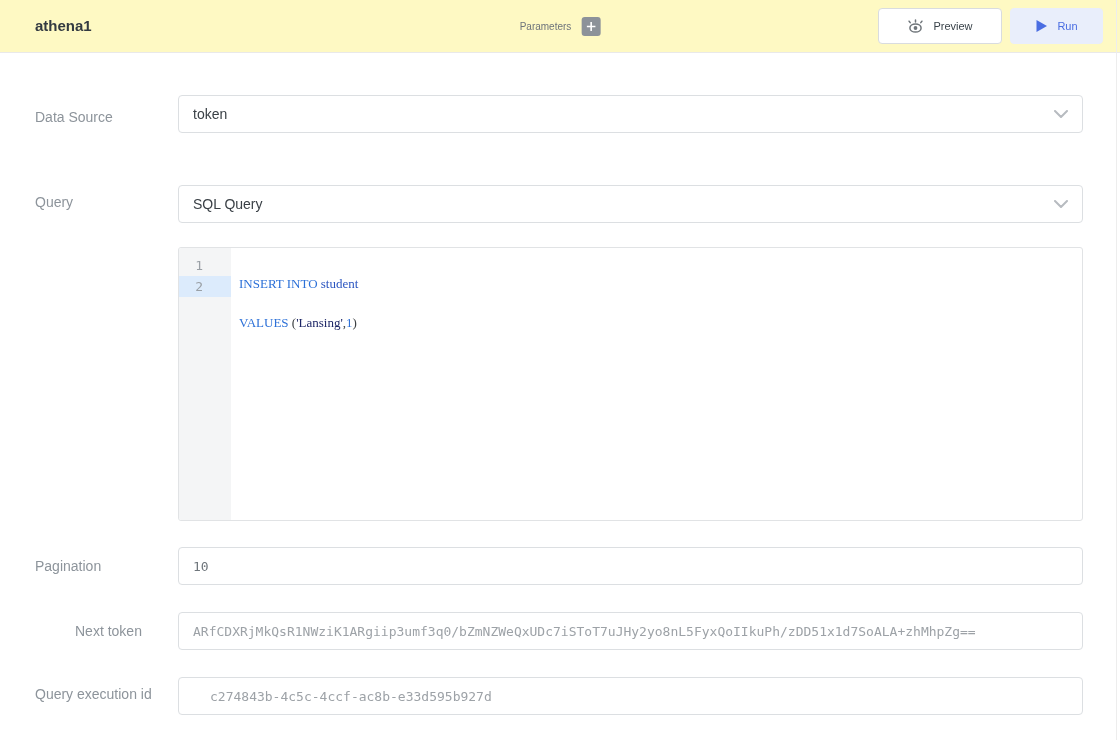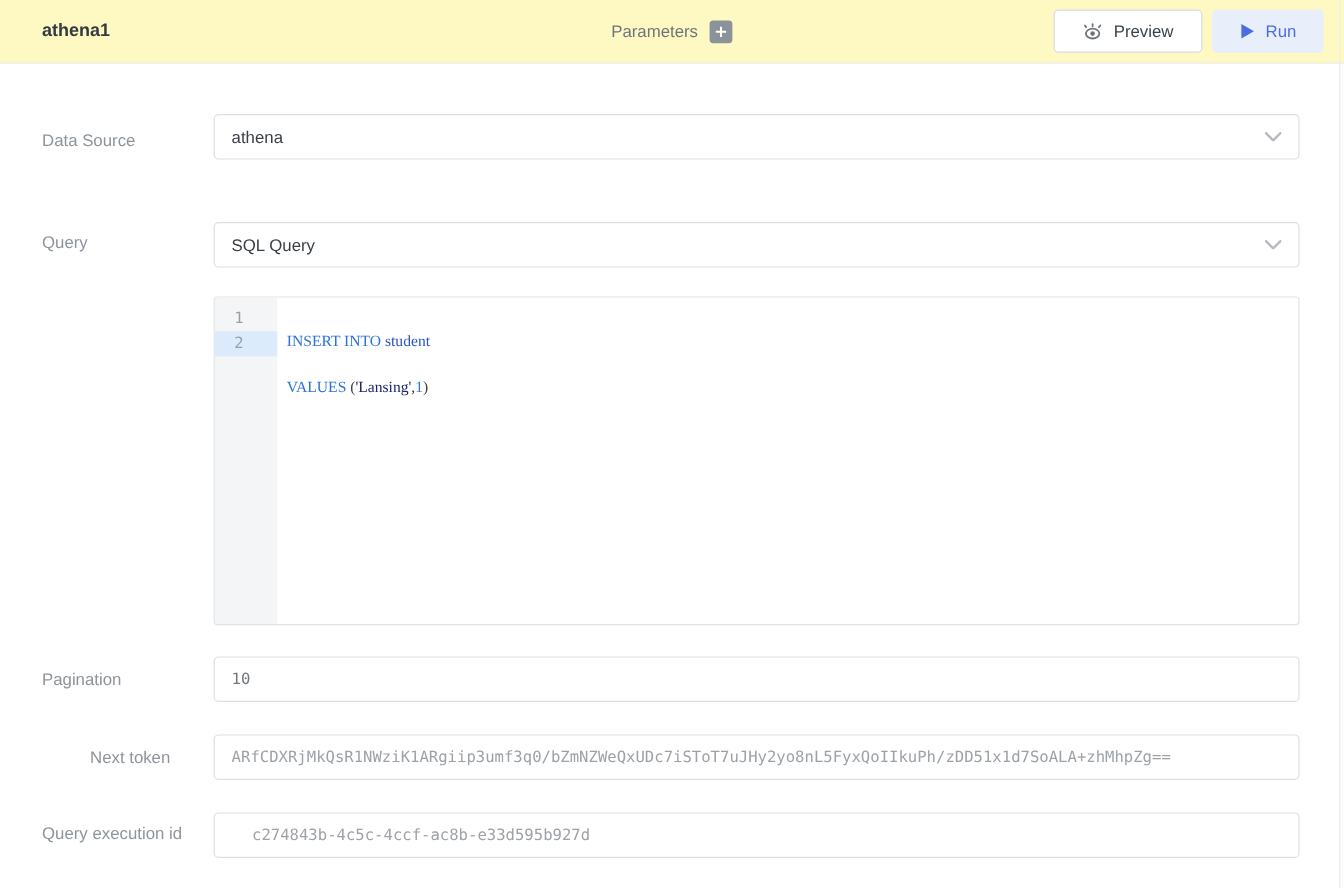--- a/index.html
+++ b/index.html
@@ -7,24 +7,24 @@
   .app{
     position:relative; width:1120px; height:740px; overflow:hidden;
     font-family:"Liberation Sans", sans-serif; background:#fff; color:#333a41;
   }
   .right-edge{ position:absolute; left:1116px; top:0; width:1px; height:740px; background:#ededed; }
 
   
   .header{ position:absolute; left:0; top:0; width:1120px; height:53px; background:#fef9c3; border-bottom:1px solid #e9e9e9; }
   .query-title{ position:absolute; left:35px; top:0; height:52px; line-height:52px; font-size:15px; font-weight:600; color:#333a41; }
   .params{ position:absolute; left:50%; transform:translateX(-50%); top:0; height:52px; display:flex; align-items:center; gap:10px; }
-  .params-label{ font-size:14px; color:#6d747b; }
+  .params-label{ font-size:10px; color:#6d747b; }
   .plus-btn{ width:19px; height:19px; border:none; border-radius:3px; background:#8c9299; display:flex; align-items:center; justify-content:center; cursor:pointer; padding:0; }
   .actions{ position:absolute; right:17px; top:8px; display:flex; gap:8px; }
-  .btn{ height:36px; display:flex; align-items:center; justify-content:center; gap:9px; border-radius:4px; font-size:14px; cursor:pointer; font-family:"Liberation Sans",sans-serif; }
+  .btn{ height:36px; display:flex; align-items:center; justify-content:center; gap:9px; border-radius:4px; font-size:11px; cursor:pointer; font-family:"Liberation Sans",sans-serif; }
   .preview-btn{ width:124px; background:#fff; border:1px solid #d9dcdf; color:#394249; font-weight:500; }
   .run-btn{ width:93px; background:#e9eefb; border:1px solid #e9eefb; color:#4a6de2; font-weight:500; }
 
   
   .field-label{ position:absolute; left:35px; font-size:14px; color:#8d949b; width:125px; line-height:25px; }
 
   .selectbox{
     height:38px; border:1px solid #dcdfe2; border-radius:4px; background:#fff;
     display:flex; align-items:center; padding:0 14px; font-size:14px; color:#3a4046; cursor:pointer;
     position:absolute; left:178px; width:905px;
@@ -97,21 +97,21 @@
               <polygon points="1.5,1 12,7 1.5,13" fill="#4a6de2"></polygon>
             </svg>
         </span>
         <span>Run</span>
       </button>
     </div>
   </div>
 
   <div class="field-label" style="top:105px;">Data Source</div>
   <div class="selectbox" style="top:95px;">
-    <span>athena</span>
+    <span>token</span>
     <span class="chev">
       <svg width="14" height="8" viewBox="0 0 14 8">
           <polyline points="1,1 7,7 13,1" fill="none" stroke="#b7bbc0" stroke-width="2" stroke-linecap="round" stroke-linejoin="round"></polyline>
         </svg>
     </span>
   </div>
 
   <div class="field-label" style="top:190px;">Query</div>
   <div class="selectbox" style="top:185px;">
     <span>SQL Query</span>

